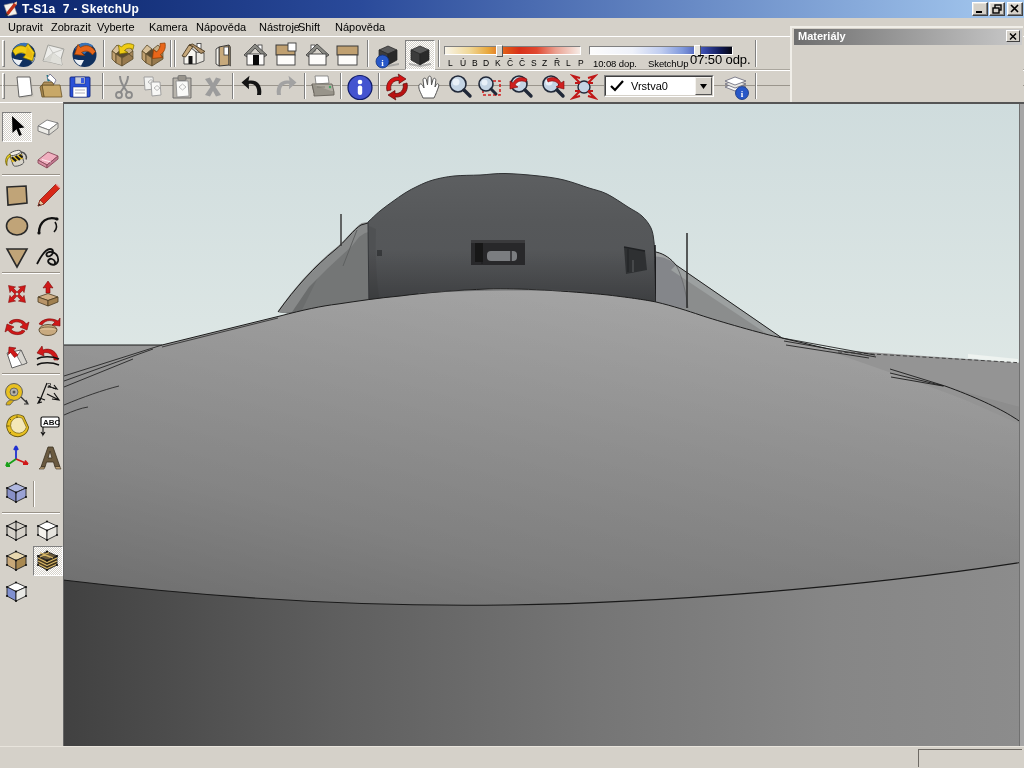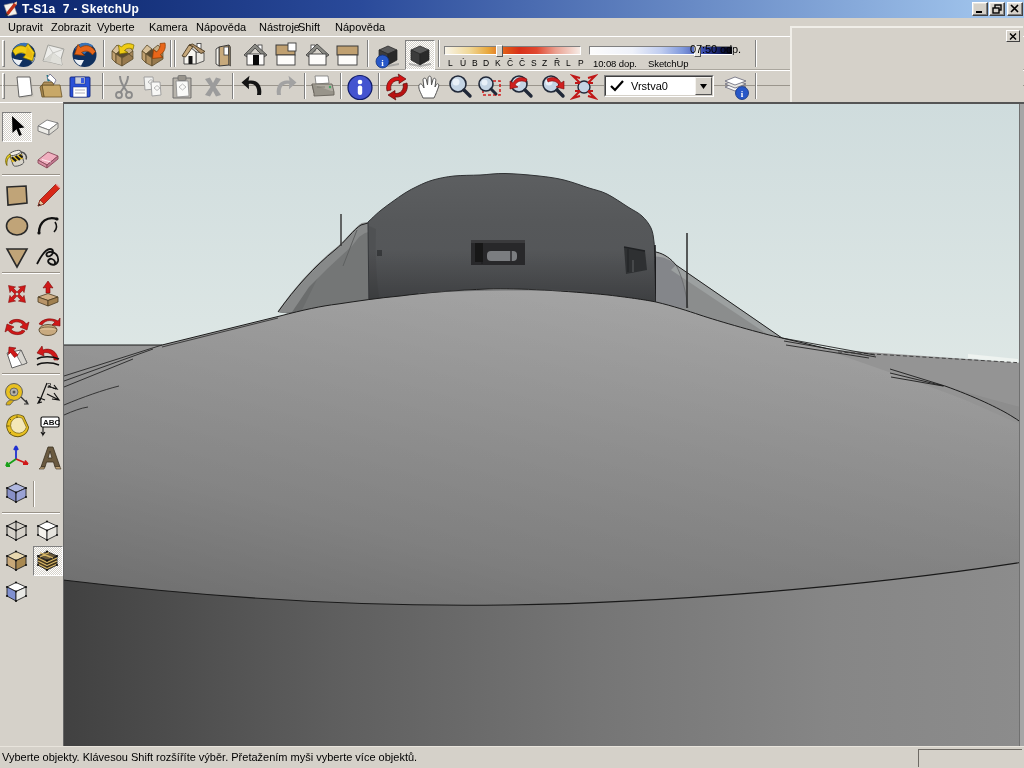--- a/index.html
+++ b/index.html
@@ -195,21 +195,21 @@
       <span class="abs" style="left:519px;top:21px;font-size:8.5px">Č</span>
       <span class="abs" style="left:531px;top:21px;font-size:8.5px">S</span>
       <span class="abs" style="left:542px;top:21px;font-size:8.5px">Z</span>
       <span class="abs" style="left:554px;top:21px;font-size:8.5px">Ř</span>
       <span class="abs" style="left:566px;top:21px;font-size:8.5px">L</span>
       <span class="abs" style="left:578px;top:21px;font-size:8.5px">P</span>
       <div class="abs" style="left:589px;top:9px;width:144px;height:9px;border:1px solid #808080;border-bottom-color:#fff;border-right-color:#fff;background:linear-gradient(to right,#fcfcfc,#eef1f9 30%,#c0cdf0 50%,#8099dc 65%,#3a4cae 80%,#111a55 92%,#05050f)"></div>
       <div class="abs" style="left:694px;top:8px;width:7px;height:12px;background:#e8e6e0;border:1px solid;border-color:#fff #555 #555 #fff"></div>
       <span class="abs" style="left:593px;top:21px;font-size:9.5px;letter-spacing:-0.1px">10:08 dop.</span>
       <span class="abs" style="left:648px;top:21px;font-size:9.5px;letter-spacing:-0.1px">SketchUp</span>
-      <span class="abs" style="left:690px;top:6px;font-size:11px;letter-spacing:-0.1px">07:50 odp.</span>
+      <span class="abs" style="left:690px;top:15px;font-size:13px;letter-spacing:-0.1px">07:50 odp.</span>
     </div>
  <div class="sep" style="left:103px;top:3px;height:27px"></div>
  <div class="sep" style="left:170px;top:3px;height:27px"></div>
  <div class="sep" style="left:174px;top:3px;height:27px"></div>
  <div class="sep" style="left:367px;top:3px;height:27px"></div>
  <div class="sep" style="left:438px;top:3px;height:27px"></div>
  <div class="sep" style="left:755px;top:3px;height:27px"></div>
 </div>
 <div class="abs tbband" id="tb2">
  <div class="grip" style="left:2px;top:2px;height:26px"></div>
@@ -724,22 +724,24 @@
 <path d="M0,478 C150,496 300,505 442,503 C600,501 800,485 961,460 L961,644 L0,644 Z" fill="url(#hullg)"></path>
 <path d="M0,478 C150,496 300,505 442,503 C600,501 800,485 961,460" fill="none" stroke="#191919" stroke-width="1.1"></path>
 
 <rect x="956" y="0" width="1" height="644" fill="#707070"></rect>
 <rect x="957" y="0" width="4" height="644" fill="#a6a6a6"></rect>
 <rect x="0" y="0" width="961" height="2" fill="#555"></rect>
 <rect x="0" y="0" width="1" height="644" fill="#666"></rect>
 </svg>
 </div>
 <div class="abs" id="materialy">
+ <div id="mattitle">
+      <span style="position:absolute;left:4px;top:1px">Materiály</span>
+    </div>
  <div id="matclose">
       <svg width="12" height="11" viewBox="0 0 12 11">
         <path d="M3 2.5 L9 8.5 M9 2.5 L3 8.5" stroke="#000" stroke-width="1.4"></path>
       </svg>
     </div>
 </div>
 <div class="abs" id="statusbar">
- <span class="txt">Vyberte objekty. Klávesou Shift rozšíříte výběr. Přetažením myši vyberte více objektů.</span>
  <div id="vcb"></div>
 </div>
 
 </body></html>

